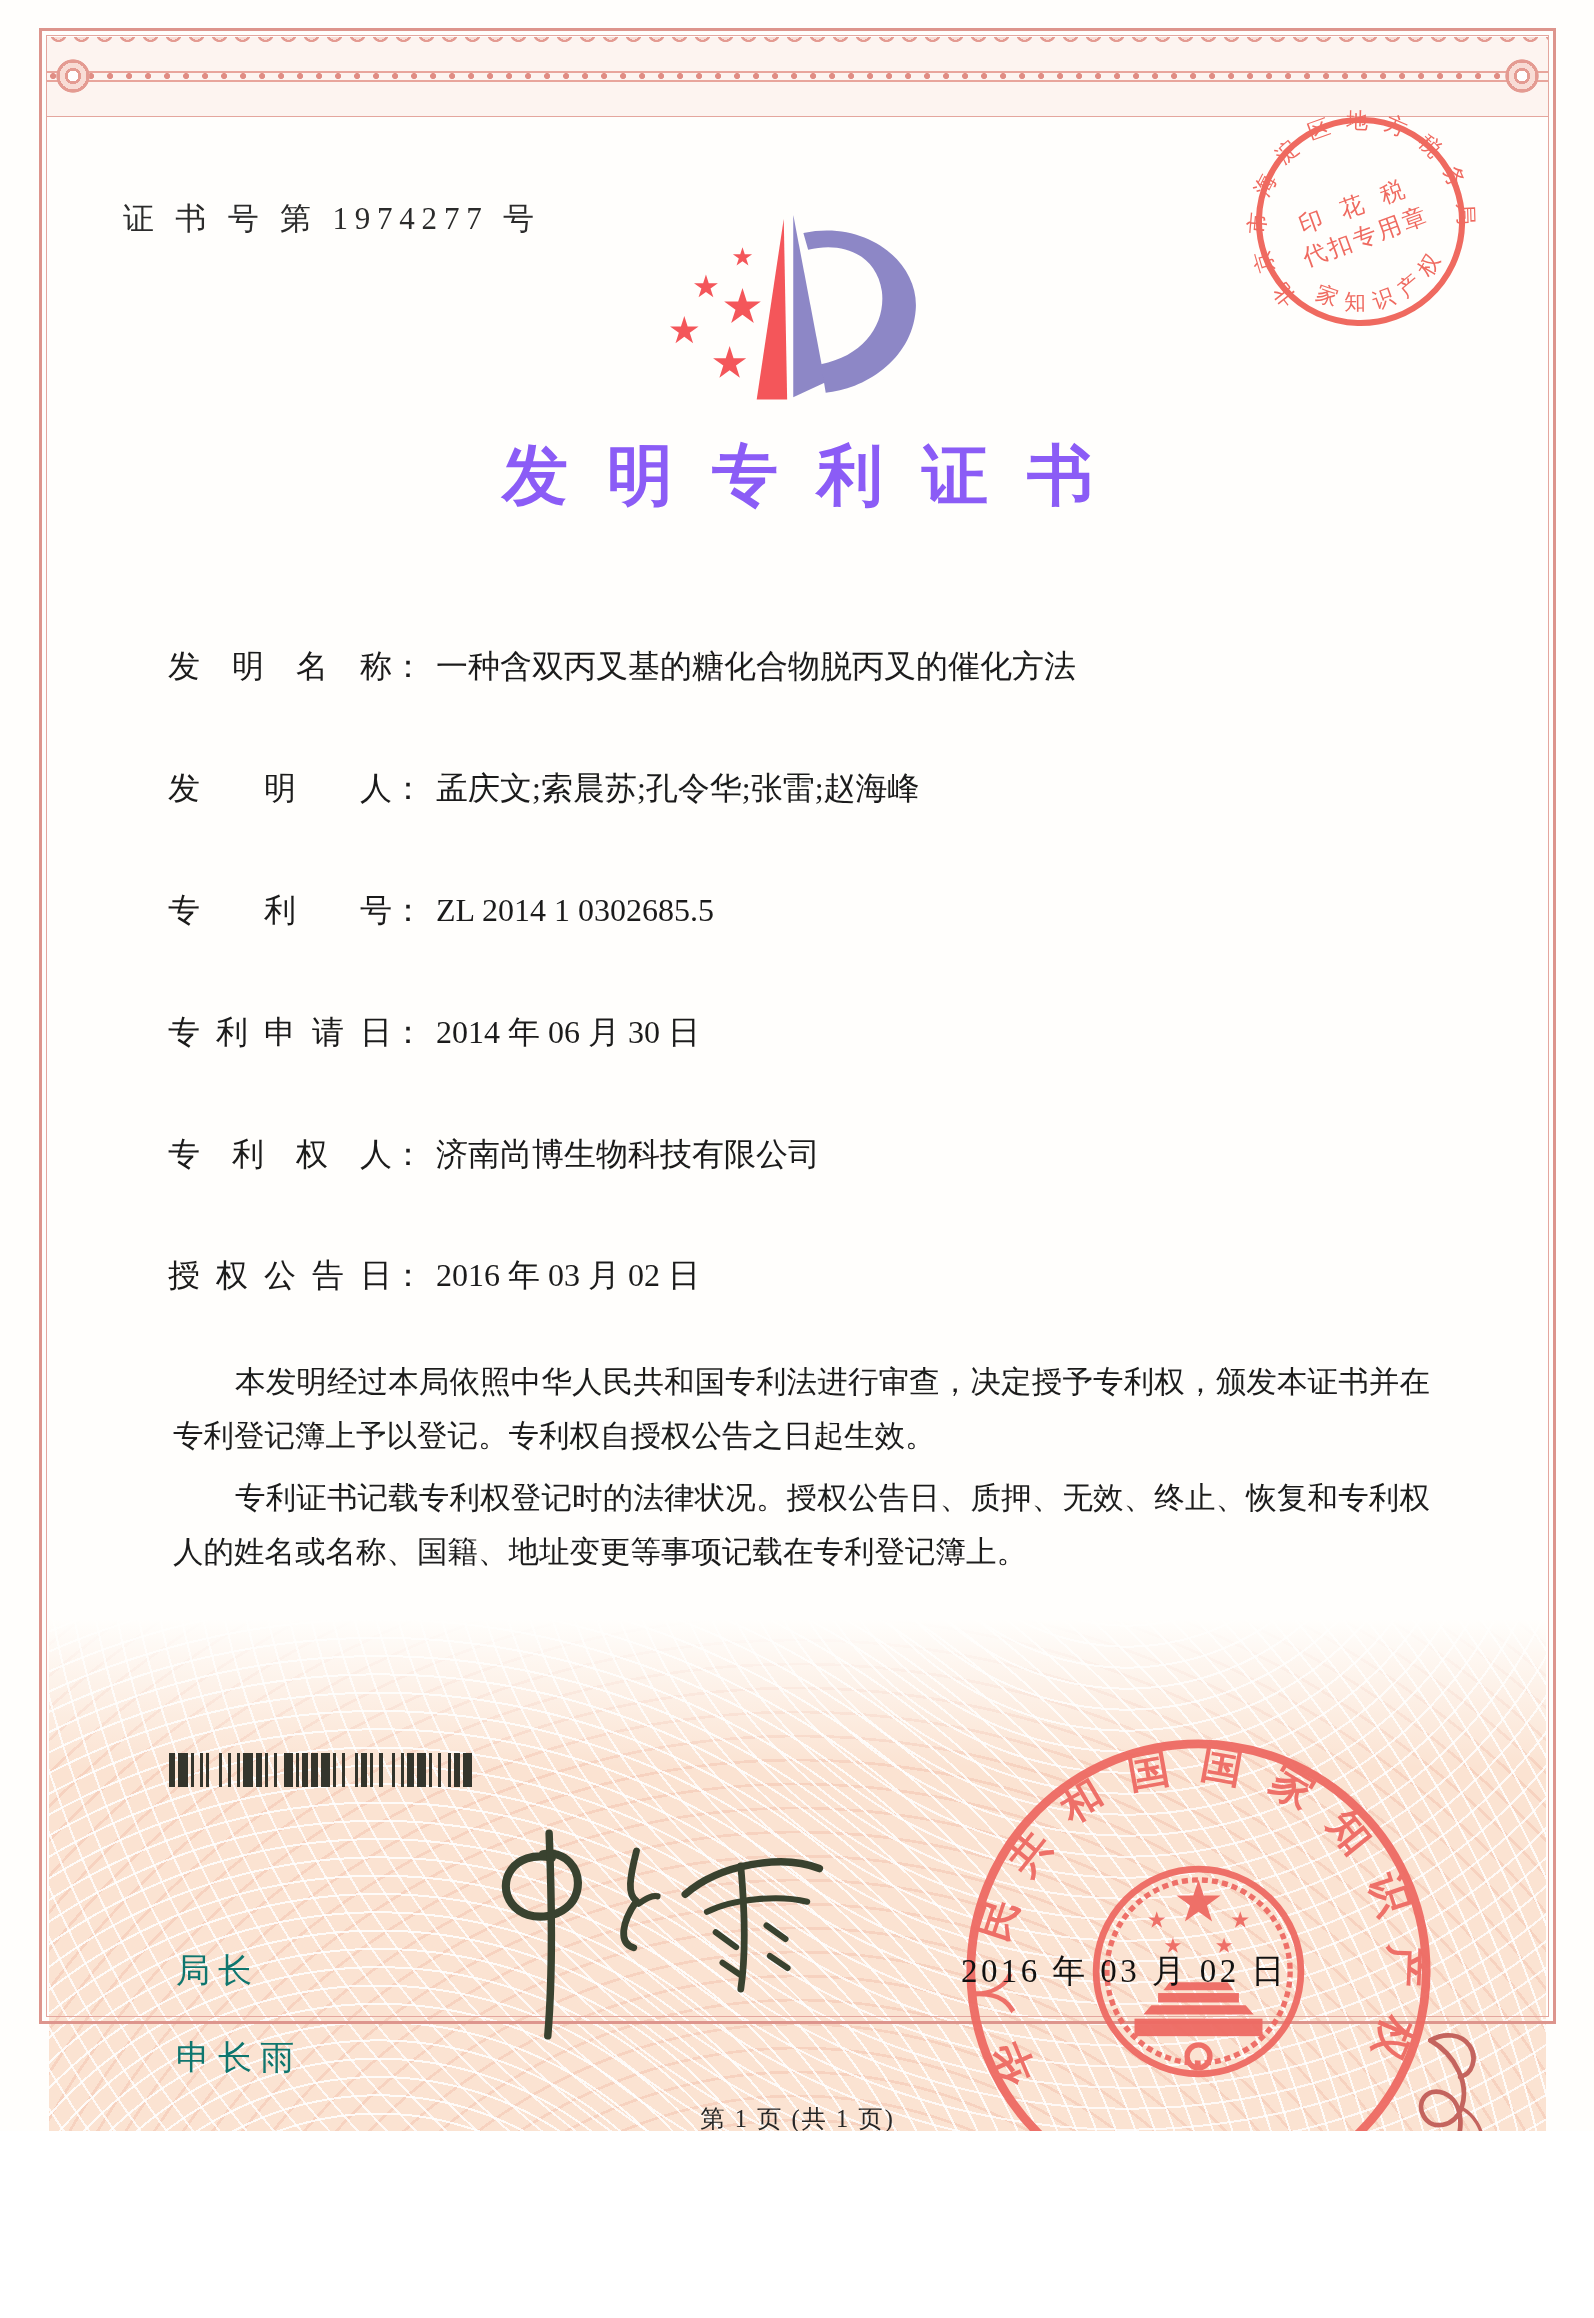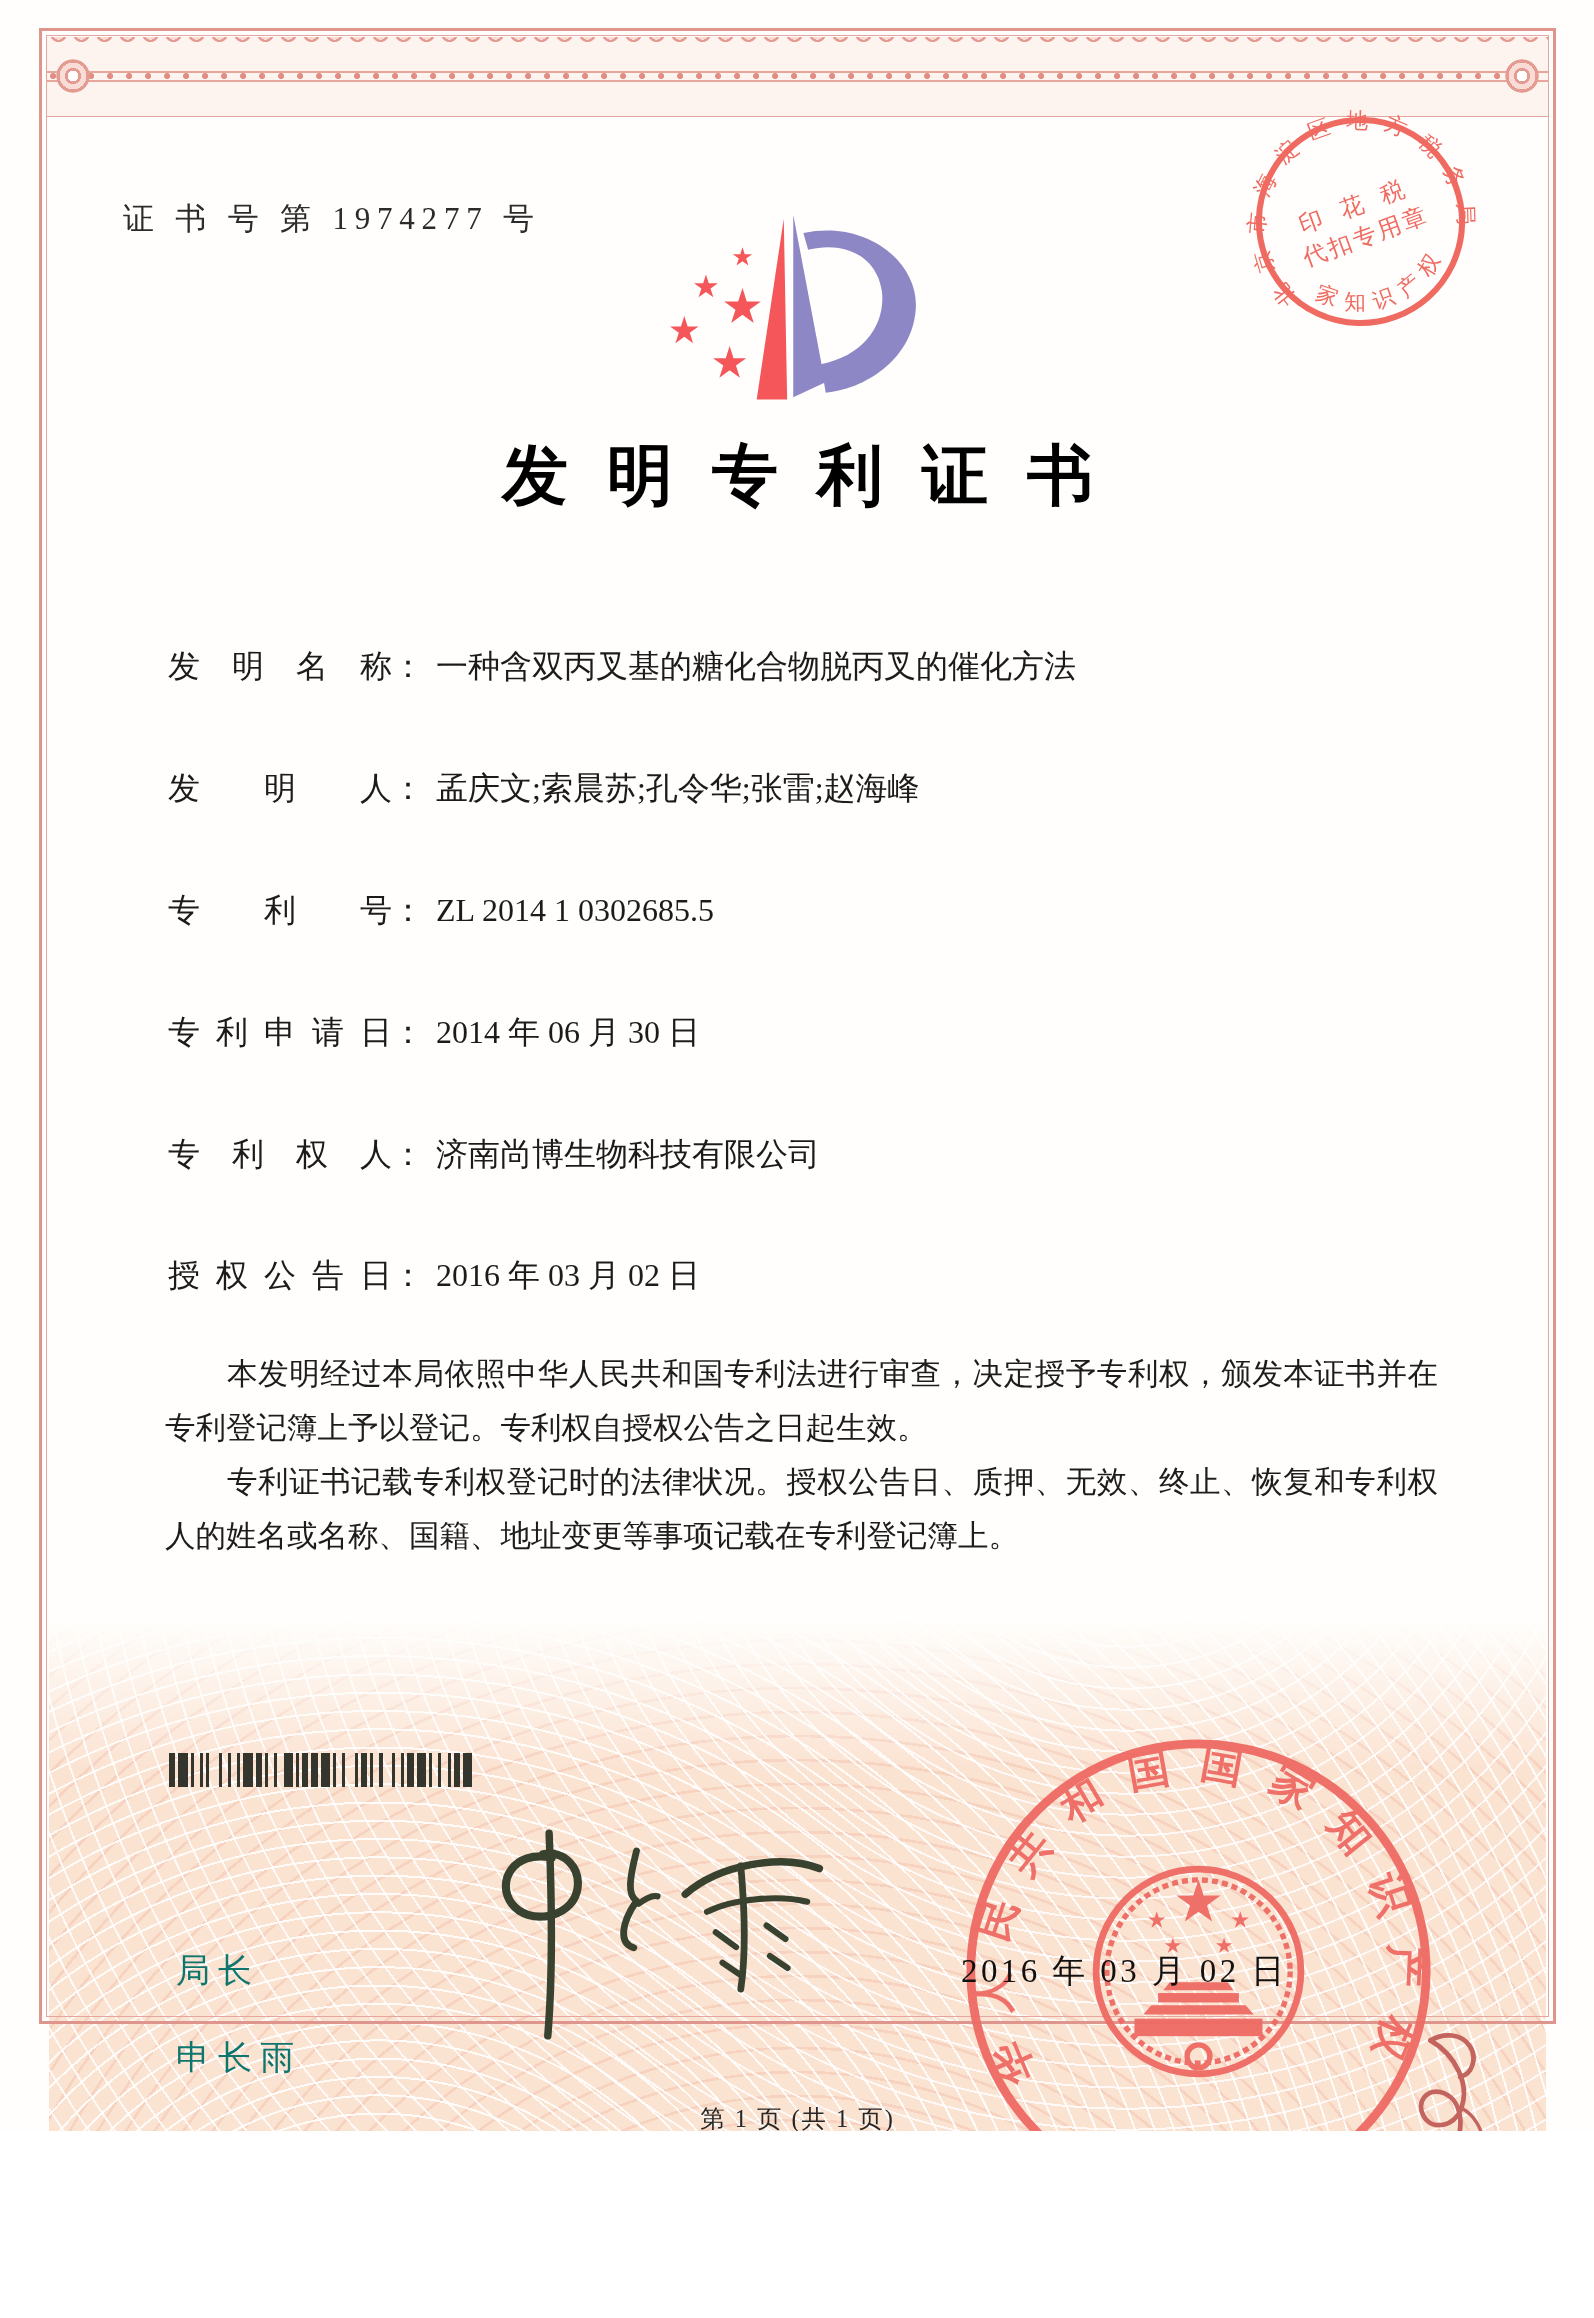--- a/index.html
+++ b/index.html
@@ -29,26 +29,26 @@
     background-position:0 0, 0 51px, 0 35px, 0 0;
     background-repeat:repeat-x, repeat-x, repeat-x, no-repeat;}
   #band::before,#band::after{content:"";position:absolute;top:20.3px;width:38px;height:38px;border-radius:50%;
     background:radial-gradient(#fff 0 5.4px, #e49b92 5.4px 8.1px, #f8dcd5 8.1px 13.5px, #e49b92 13.5px 16.3px, rgba(0,0,0,0) 17px);}
   #band::before{left:6.8px;} #band::after{right:6.8px;}
 
   
   .abs{position:absolute;z-index:3;}
   #cert-no{left:123px;top:198px;font-size:31px;letter-spacing:6.8px;color:#2b2b2b;}
   #title{left:0;right:0;top:431px;text-align:center;font-size:66px;font-weight:bold;
-         letter-spacing:39px;text-indent:39px;color:#000000;}
+         letter-spacing:39px;text-indent:39px;color:#8b5cf6;}
   .field{left:168px;font-size:32px;color:#1b1b1b;white-space:nowrap;}
   .field .lbl{display:inline-block;width:224px;text-align:justify;text-align-last:justify;vertical-align:bottom;}
   .field .val{margin-left:12px;}
   #body-text{left:165px;top:1347px;width:1273px;font-size:30.5px;line-height:54px;color:#1c1c1c;}
-  #body-text p{margin:0;text-indent:62px;text-align:justify;}
+  #body-text p{margin:8px;text-indent:62px;text-align:justify;}
   #director{left:168px;top:1927px;font-size:34px;letter-spacing:8.1px;color:#0f766e;line-height:87px;z-index:3;margin-left:8px;}
   #date-issued{left:961px;top:1949px;font-size:33px;letter-spacing:3.4px;color:#111;z-index:5;}
   #footer-page{left:0;right:0;top:2103px;text-align:center;font-size:24.4px;letter-spacing:2px;color:#262626;}
 
   
   #barcode{left:169px;top:1753px;height:34px;display:flex;align-items:stretch;z-index:3;}
   #barcode span{flex:none;height:100%;}
 
   
   #logo{left:641px;top:214px;z-index:3;}

